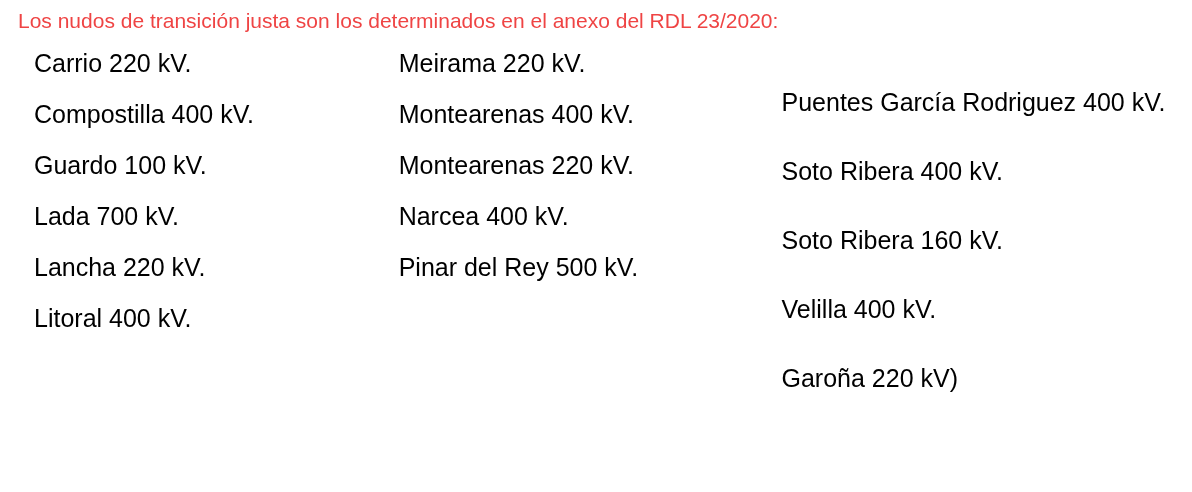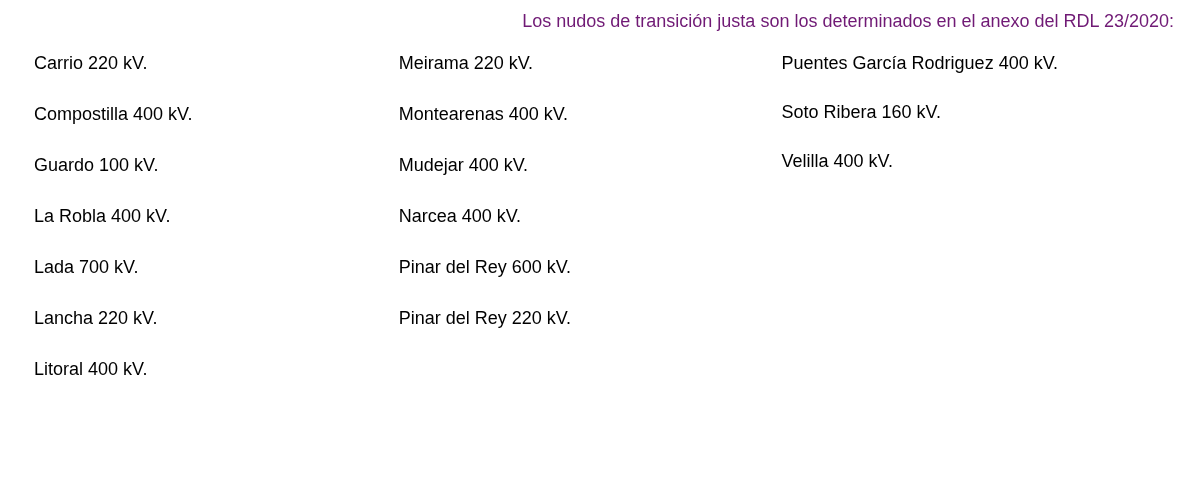--- a/index.html
+++ b/index.html
@@ -15,87 +15,87 @@
     overflow: hidden;
   }
   .page {
     position: relative;
     width: 1192px;
     height: 492px;
     box-sizing: border-box;
     padding: 6px 18px 0 18px;
   }
   .intro {
-    font-size: 18px;
+    font-size: 21px;
     line-height: 30px;
-    color: #701a75;
+    color: #ef4444;
     margin: 0 0 12px 0;
     white-space: nowrap;
-    text-align: right;
   }
   .columns {
     display: flex;
     flex-direction: row;
     align-items: flex-start;
     padding-left: 16px;
     box-sizing: border-box;
   }
   .col {
     box-sizing: border-box;
   }
   .col-1 { width: 348px; padding-right: 10px; }
   .col-2 { width: 390px; padding-right: 10px; margin-left: 23px; }
   .col-3 { width: 400px; }
 
   .item {
-    font-size: 18px;
+    font-size: 25px;
     line-height: 30px;
     margin-bottom: 21px;
     color: #000;
   }
   .col-1 .item, .col-2 .item {
     white-space: nowrap;
   }
   .col-3 .item {
     text-align: justify;
     text-justify: inter-word;
     margin-bottom: 19px;
+    margin-top: 39px;
   }
   .col-3 .item.wrap {
     text-align: justify;
   }
 </style>
 </head>
 <body>
 
 <div class="page">
 
   <p class="intro">Los nudos de transición justa son los determinados en el anexo del RDL 23/2020:</p>
 
   <div class="columns">
 
     <div class="col col-1">
       <div class="item">Carrio 220 kV.</div>
       <div class="item">Compostilla 400 kV.</div>
       <div class="item">Guardo 100 kV.</div>
-      <div class="item">La Robla 400 kV.</div>
       <div class="item">Lada 700 kV.</div>
       <div class="item">Lancha 220 kV.</div>
       <div class="item">Litoral 400 kV.</div>
     </div>
 
     <div class="col col-2">
       <div class="item">Meirama 220 kV.</div>
       <div class="item">Montearenas 400 kV.</div>
-      <div class="item">Mudejar 400 kV.</div>
+      <div class="item">Montearenas 220 kV.</div>
       <div class="item">Narcea 400 kV.</div>
-      <div class="item">Pinar del Rey 600 kV.</div>
-      <div class="item">Pinar del Rey 220 kV.</div>
+      <div class="item">Pinar del Rey 500 kV.</div>
     </div>
 
     <div class="col col-3">
       <div class="item wrap">Puentes García Rodriguez 400 kV.</div>
+      <div class="item">Soto Ribera 400 kV.</div>
       <div class="item">Soto Ribera 160 kV.</div>
       <div class="item">Velilla 400 kV.</div>
+      <div class="item">Garoña 220 kV)</div>
     </div>
 
   </div>
 </div>
 
 </body></html>

